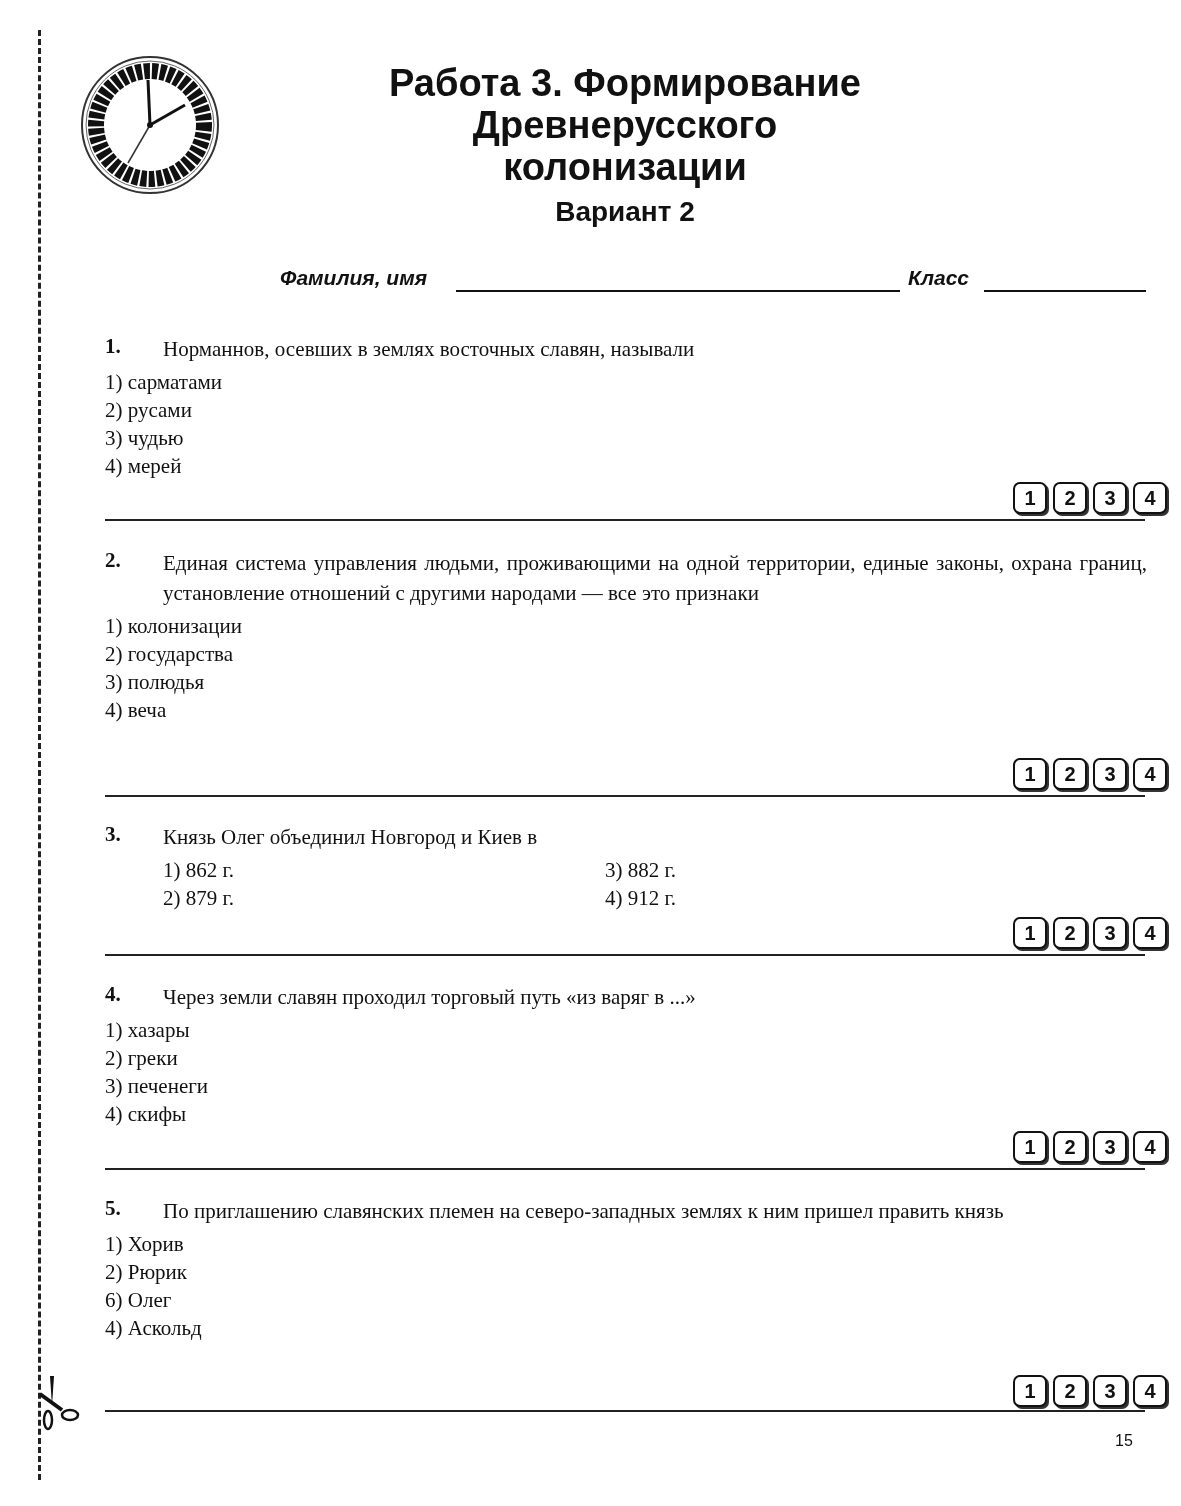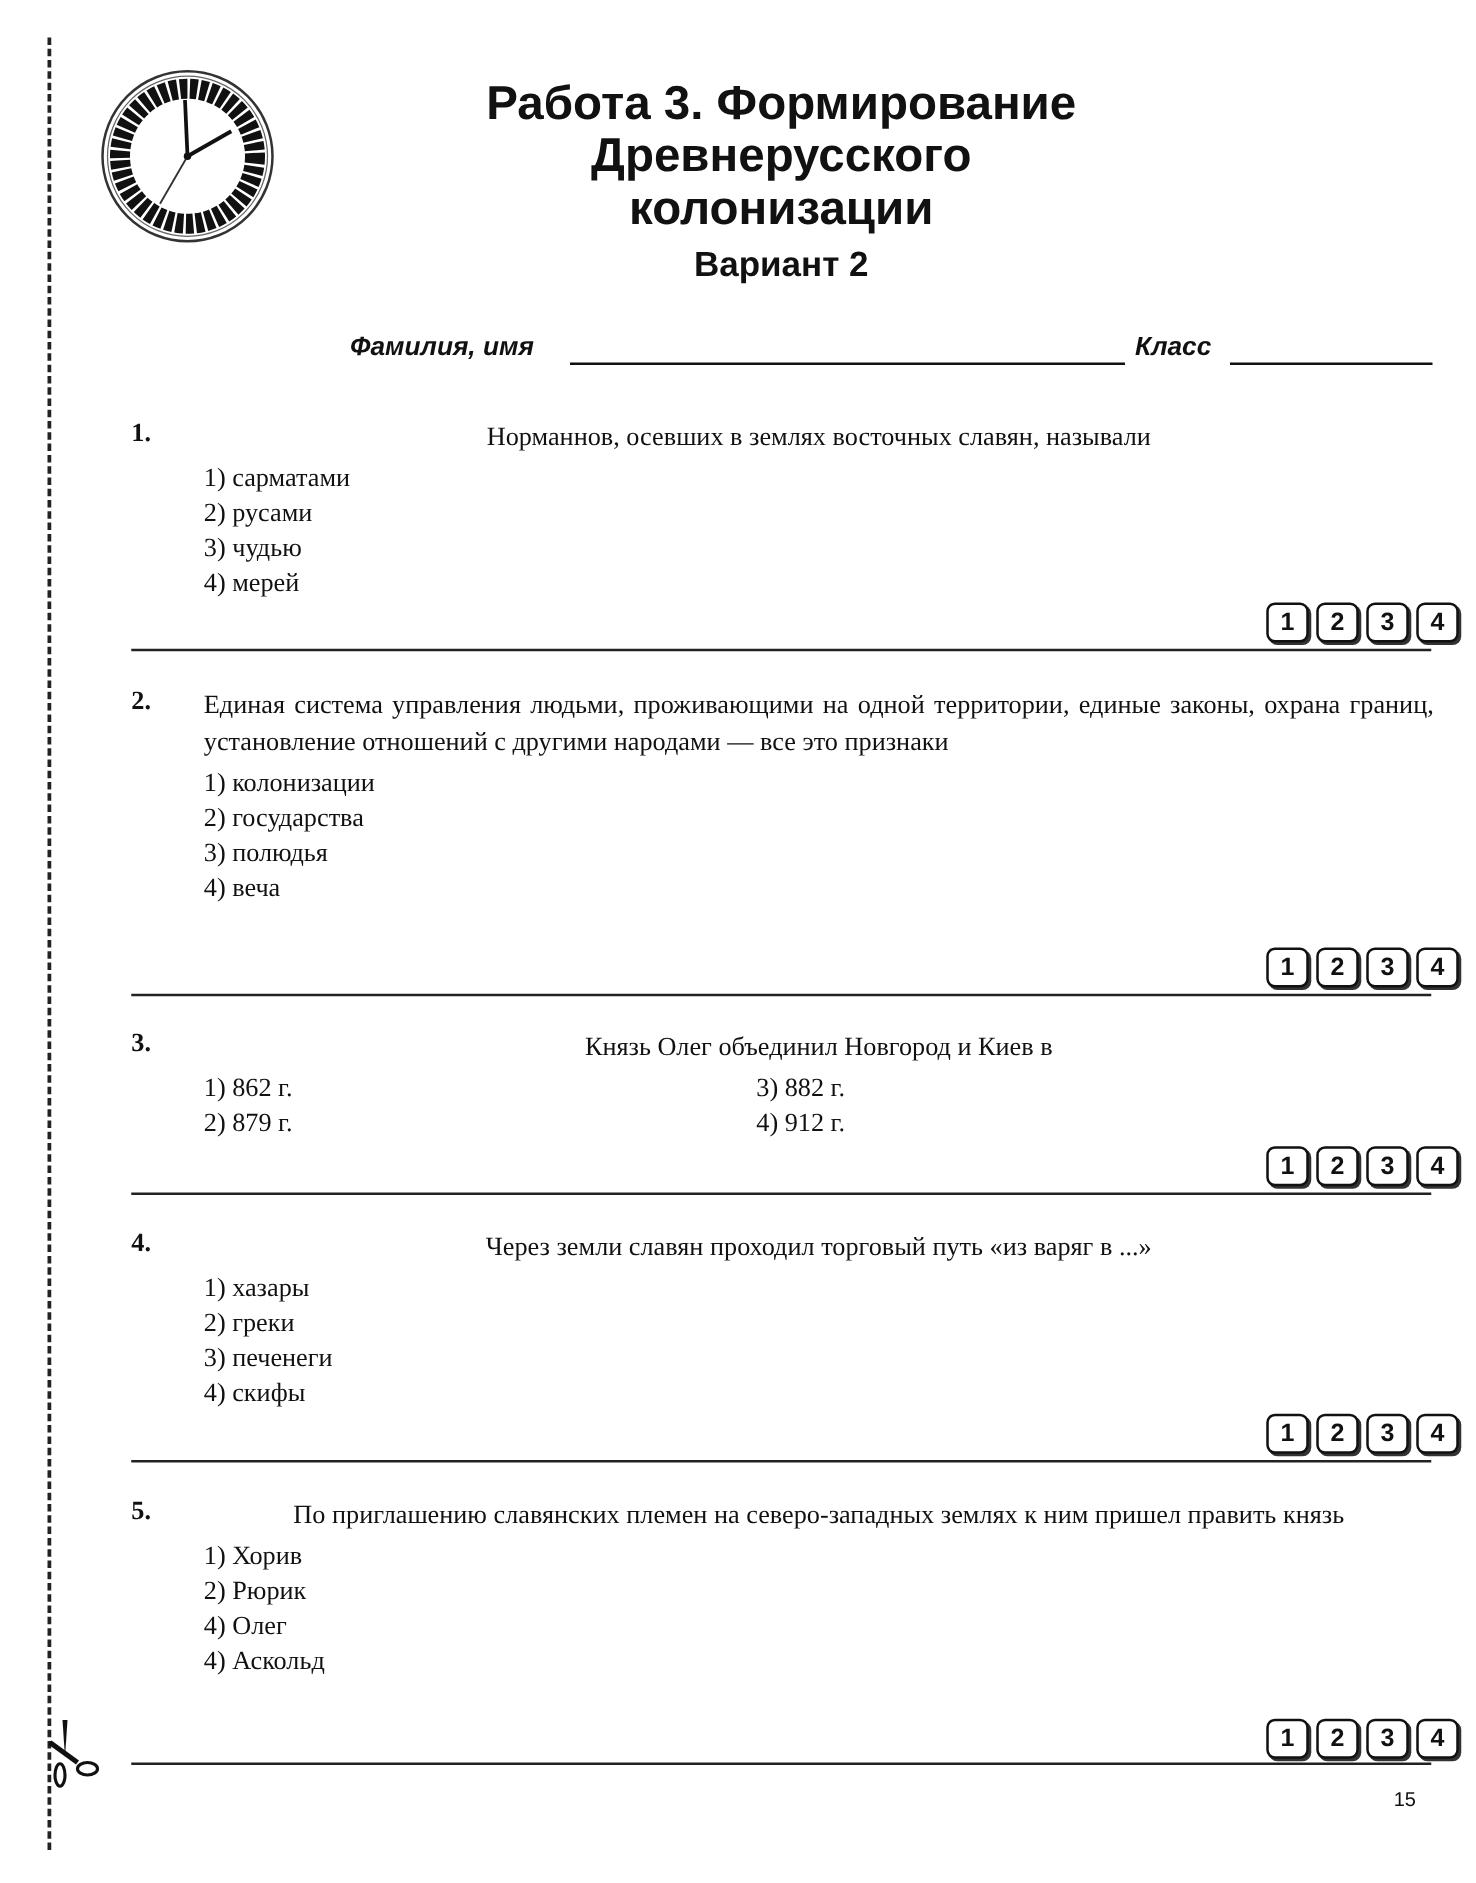--- a/index.html
+++ b/index.html
@@ -10,22 +10,22 @@
   .title { position: absolute; left: 360px; top: 62px; width: 530px; text-align: center;
            font-family: "Liberation Sans", sans-serif; font-weight: bold; font-size: 38px; line-height: 42px; }
   .variant { position: absolute; left: 520px; top: 196px; width: 210px; text-align: center;
              font-family: "Liberation Sans", sans-serif; font-weight: bold; font-size: 28px; }
   .namerow { position: absolute; left: 280px; top: 266px; width: 866px; height: 30px;
              font-family: "Liberation Sans", sans-serif; font-weight: bold; font-size: 21px; font-style: italic; }
   .namerow .lbl { position: absolute; top: 0; }
   .namerow .line { position: absolute; top: 24px; border-bottom: 2px solid #111; height: 0; }
   .q { position: absolute; left: 105px; width: 1042px; font-family: "Liberation Serif", serif; font-size: 21px; }
   .q .num { position: absolute; left: 0; top: 0; font-weight: bold; }
-  .q .text { margin-left: 58px; line-height: 30px; text-align: center; }
-  .q .opts { margin-left: 58px; margin-top: 4px; line-height: 28px; }
+  .q .text { margin-left: 58px; line-height: 30px; }
+  .q .opts { margin-top: 4px; line-height: 28px; }
   .q .opts2 { margin-left: 58px; margin-top: 4px; line-height: 28px; display: grid; grid-template-columns: 442px 300px; }
   .answers { position: absolute; right: 14px; display: flex; gap: 6px; }
   .box { width: 30px; height: 28px; border: 2.5px solid #111; border-radius: 7px; box-shadow: 2px 2px 0 #333;
          font-family: "Liberation Sans", sans-serif; font-weight: bold; font-size: 20px; text-align: center; line-height: 28px; background: #fff; }
   .rule { position: absolute; left: 105px; width: 1040px; border-bottom: 2px solid #222; }
   .pagenum { position: absolute; left: 1115px; top: 1432px; font-family: "Liberation Sans", sans-serif; font-size: 16px; }
   .smudge { position: absolute; left: 920px; top: 135px; width: 230px; height: 10px; color: #aaa; font-size: 10px; font-family: "DejaVu Sans", sans-serif; }
 </style>
 </head>
 <body>
@@ -135,21 +135,21 @@
   <div class="box">4</div>
 </div>
 <div class="rule" style="top:1168px"></div>
 
 <div class="q" style="top:1196px">
   <span class="num">5.</span>
   <div class="text">По приглашению славянских племен на северо-западных землях к ним пришел править князь</div>
   <div class="opts">
     <div>1) Хорив</div>
     <div>2) Рюрик</div>
-    <div>4) Олег</div>
+    <div>6) Олег</div>
     <div>4) Аскольд</div>
   </div>
 </div>
 <div class="answers" style="top:1375px">
   <div class="box">1</div>
   <div class="box">2</div>
   <div class="box">3</div>
   <div class="box">4</div>
 </div>
 <div class="rule" style="top:1410px"></div>

